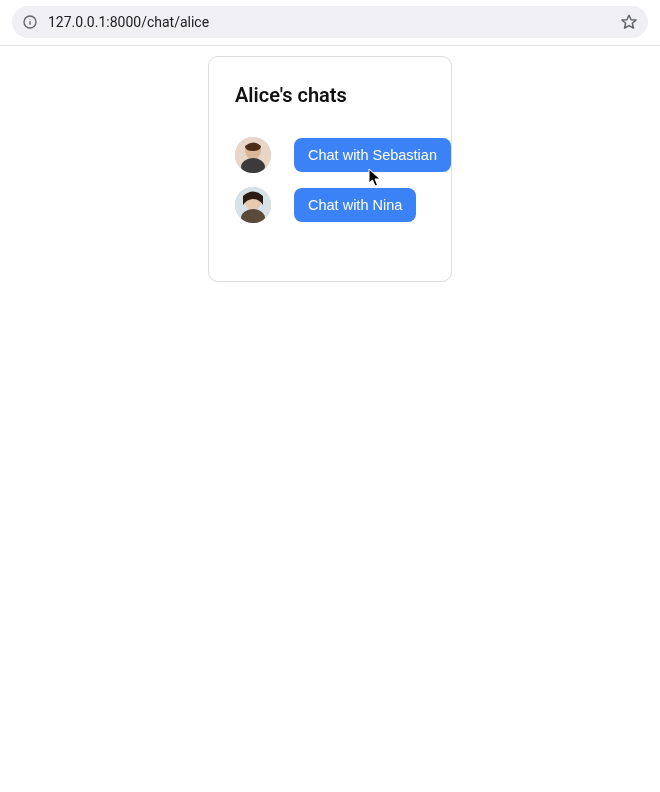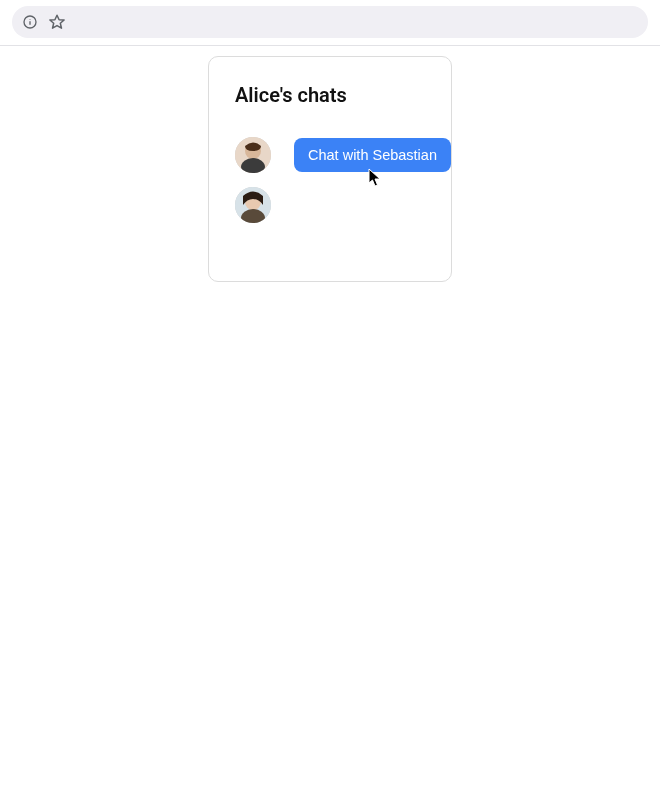--- a/index.html
+++ b/index.html
@@ -107,20 +107,21 @@
 
 <div class="addrbar">
   <div class="addrfield">
     <span class="info-icon">
       <svg viewBox="0 0 24 24" fill="none" stroke="currentColor" stroke-width="2">
         <circle cx="12" cy="12" r="9"></circle>
         <line x1="12" y1="8" x2="12" y2="8.5"></line>
         <line x1="12" y1="11" x2="12" y2="16"></line>
       </svg>
     </span>
+    <span class="url-text">127.0.0.1:8000/chat/alice</span>
     <span class="star-icon">
       <svg viewBox="0 0 24 24" fill="none" stroke="currentColor" stroke-width="2" stroke-linejoin="round">
         <polygon points="12,3 14.8,9 21.5,9.3 16.4,13.6 18,20.2 12,16.8 6,20.2 7.6,13.6 2.5,9.3 9.2,9"></polygon>
       </svg>
     </span>
   </div>
 </div>
 
 <div class="page">
   <div class="card">
@@ -140,20 +141,21 @@
 
     <div class="chat-row">
       <div class="avatar">
         <svg viewBox="0 0 36 36">
           <rect width="36" height="36" fill="#d7e2e8"></rect>
           <circle cx="18" cy="15" r="8" fill="#e8c9b0"></circle>
           <path d="M8 9 Q18 0 28 9 L28 18 Q24 12 18 12 Q12 12 8 18 Z" fill="#2b1d14"></path>
           <ellipse cx="18" cy="31" rx="12" ry="9" fill="#594a3a"></ellipse>
         </svg>
       </div>
+      <button class="chat-btn">Chat with Nina</button>
     </div>
   </div>
 </div>
 
 <div class="cursor">
   <svg viewBox="0 0 14 20">
     <path d="M1 1 L1 15 L4.5 12 L7 18 L9.5 17 L7 11 L12 11 Z" fill="#000" stroke="#fff" stroke-width="1"></path>
   </svg>
 </div>
 

